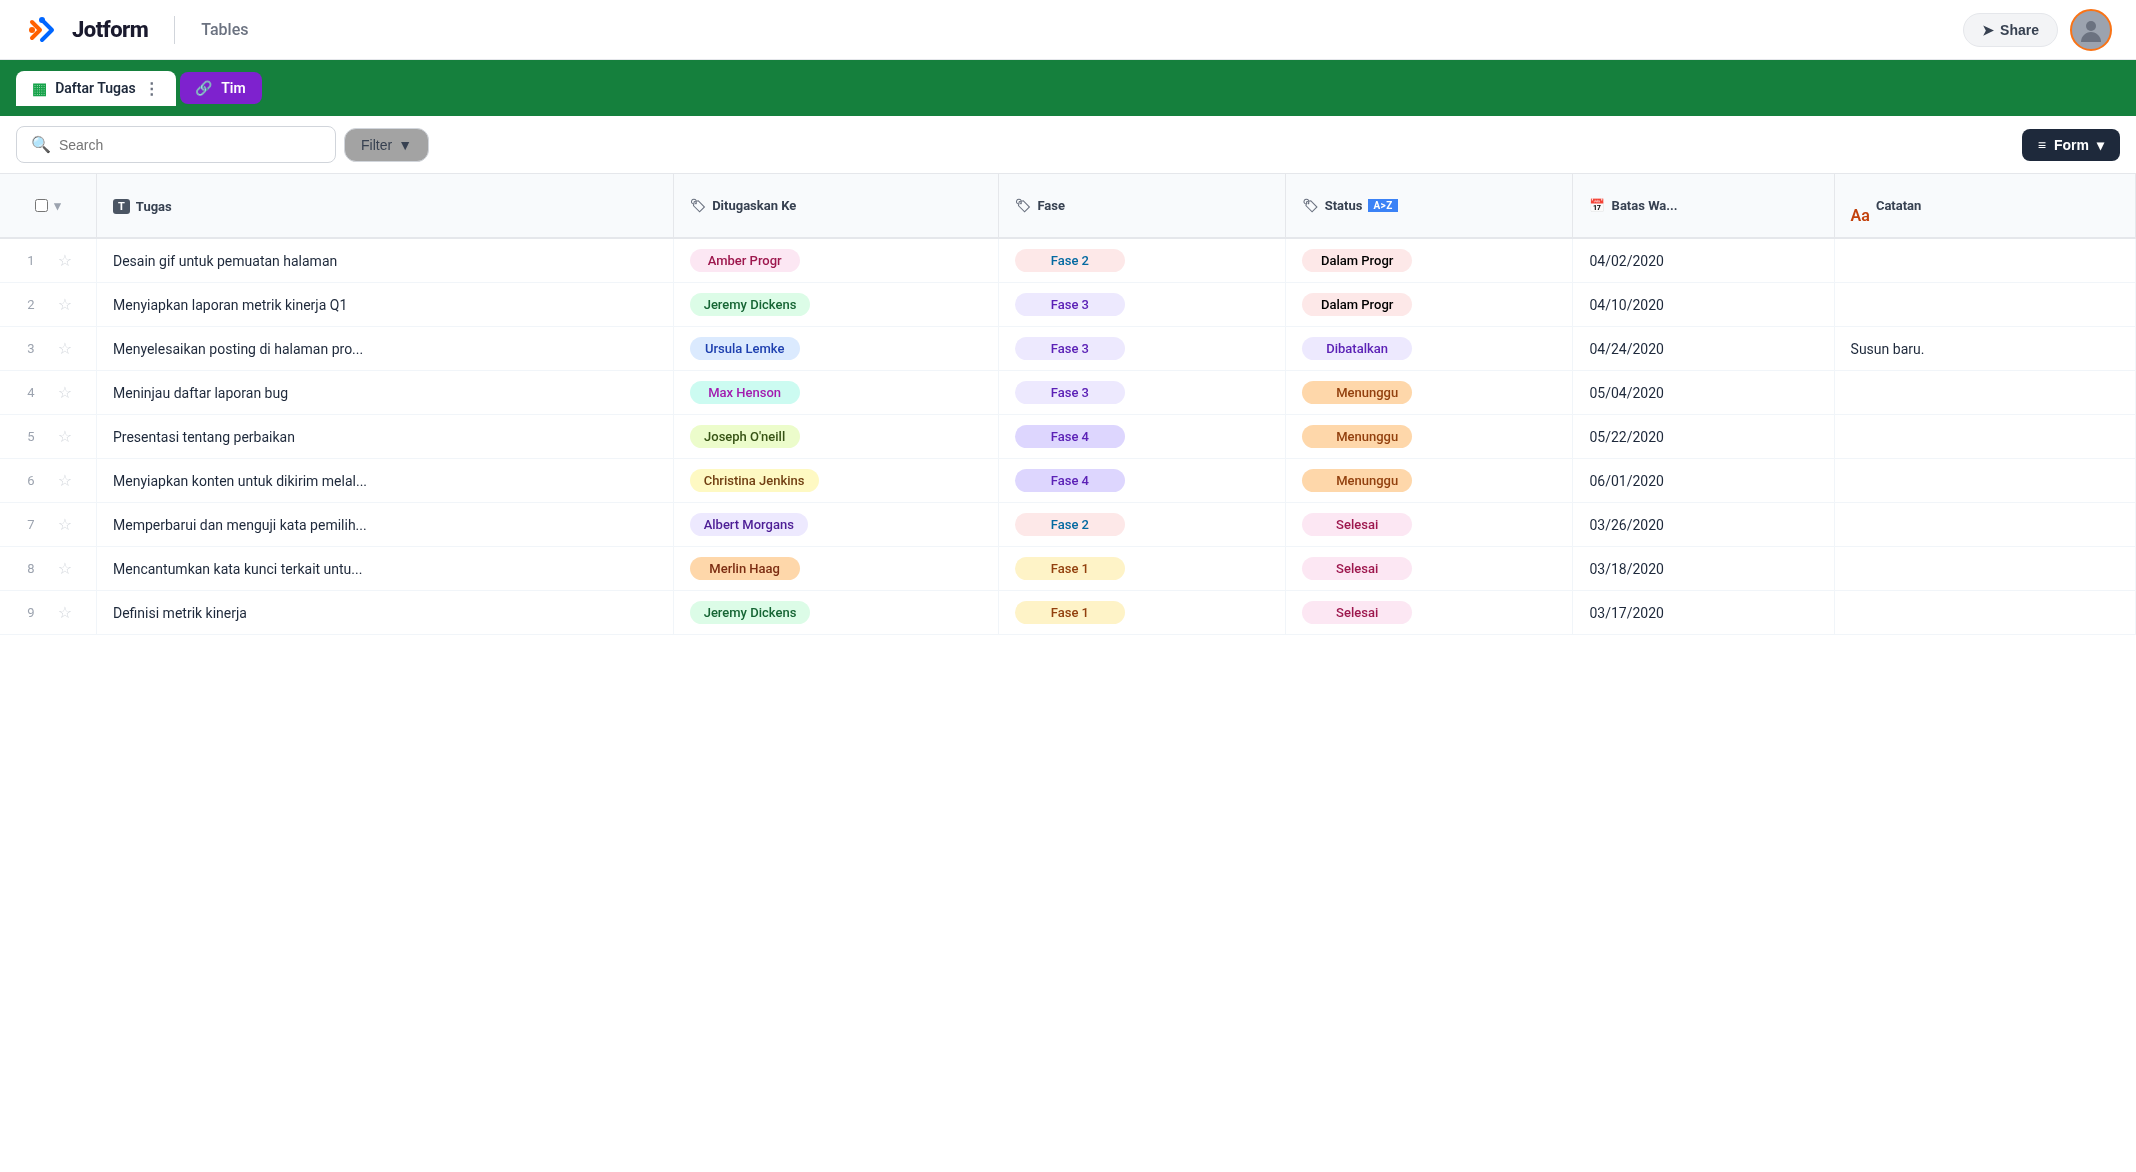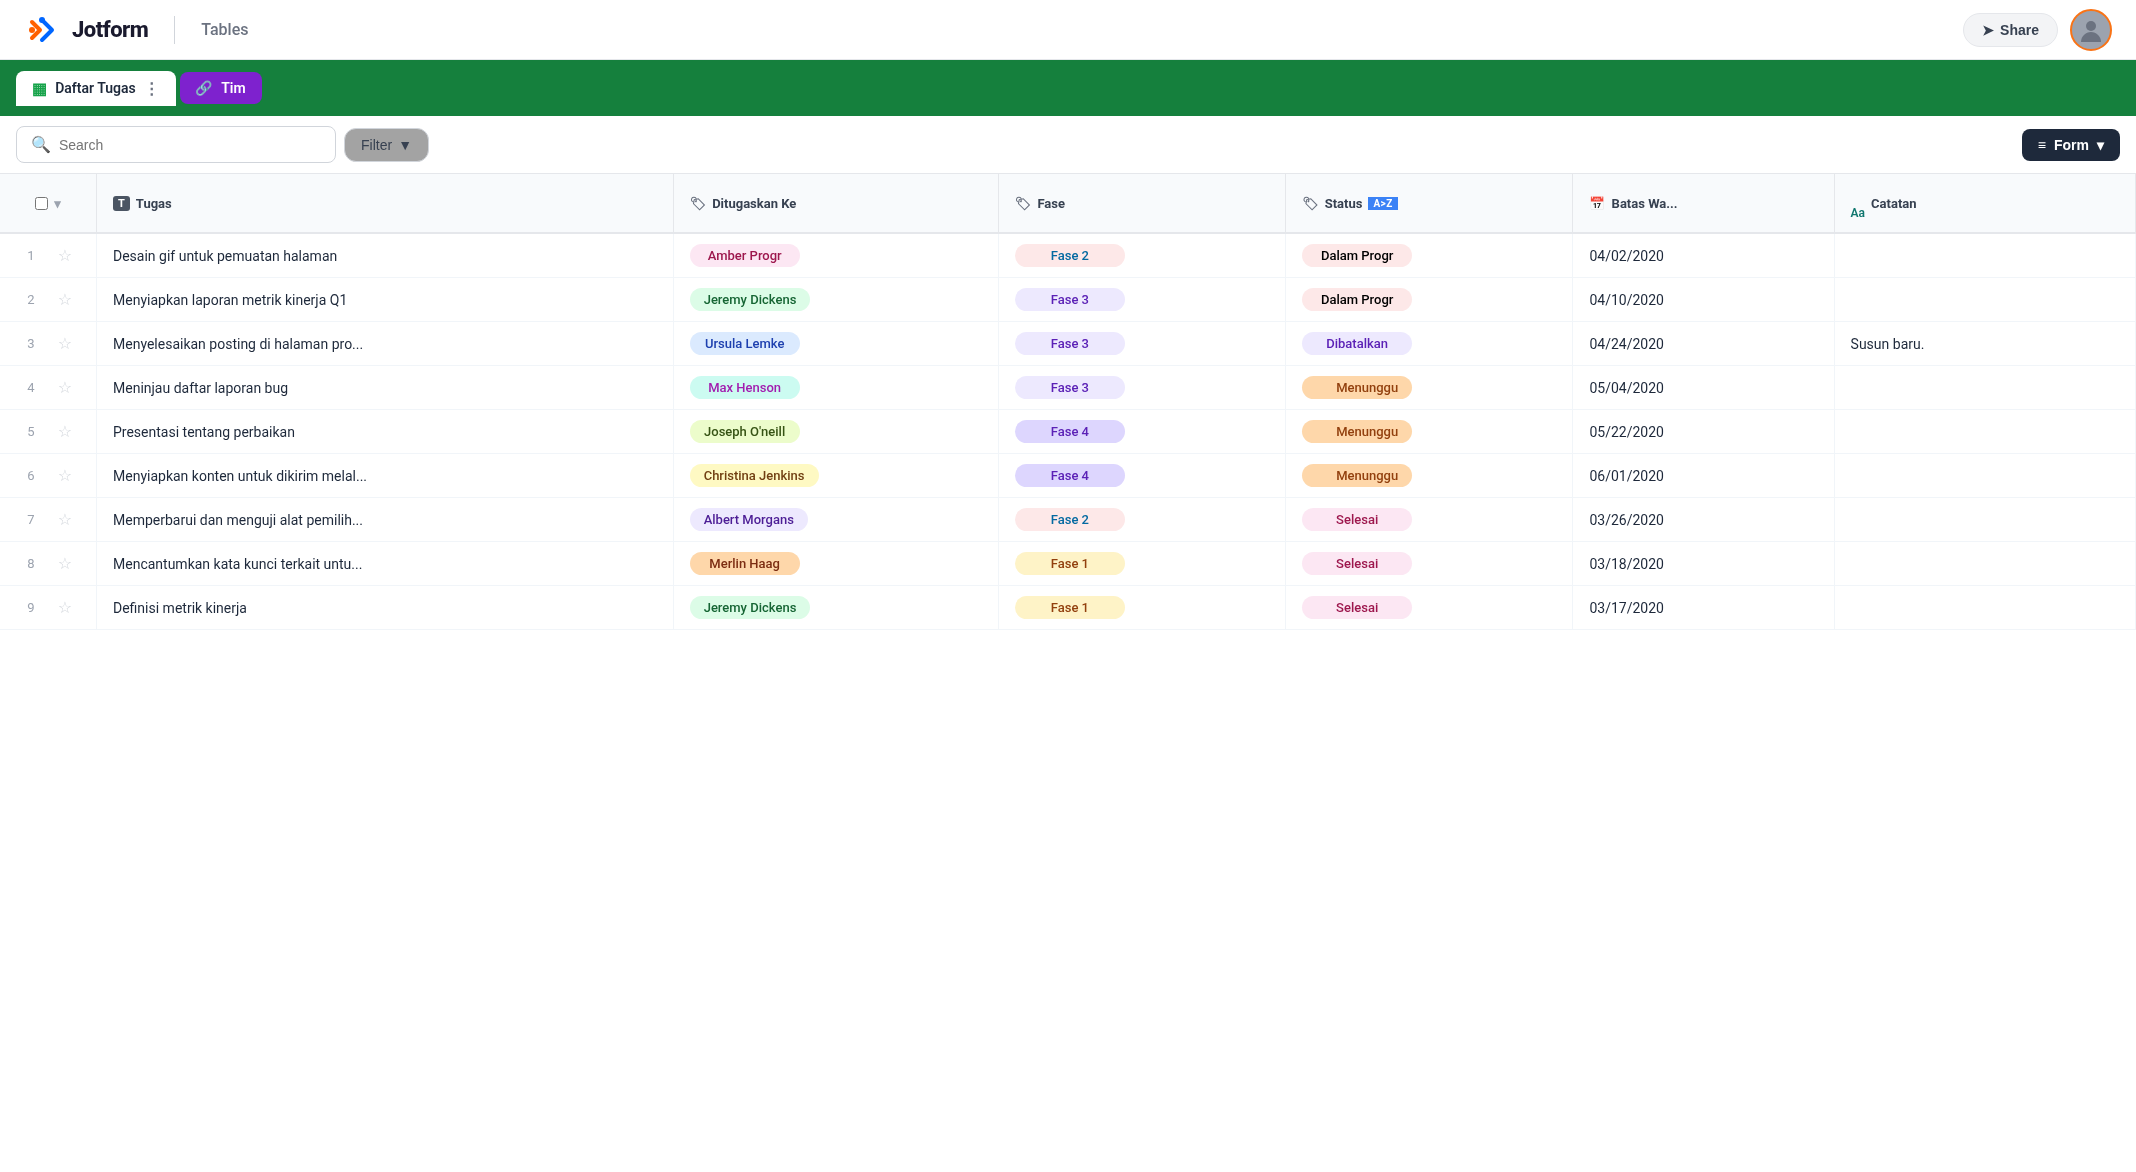--- a/index.html
+++ b/index.html
@@ -394,21 +394,21 @@
           </span>
         </th>
         <th class="col-batas">
           <span class="th-icon">
             <span style="color:#6b7280;">📅</span>
             <span>Batas Wa...</span>
           </span>
         </th>
         <th class="col-catatan">
           <span class="th-icon">
-            <span style="font-size:12px;font-weight:600;color:#0f766e;margin-top:20px;">Aa</span>
+            <span style="font-size:16px;font-weight:600;color:#c2410c;margin-top:20px;">Aa</span>
             <span>Catatan</span>
           </span>
         </th>
       </tr>
     </thead>
     <tbody id="table-body">
     <tr>
     <td>
       <div class="row-controls">
         <span class="row-num">1</span>
@@ -565,21 +565,21 @@
     </td>
   </tr>
         <tr>
     <td>
       <div class="row-controls">
         <span class="row-num">7</span>
         <span class="row-star">☆</span>
       </div>
     </td>
     <td>
-      <span>Memperbarui dan menguji alat pemilih...</span>
+      <span>Memperbarui dan menguji kata pemilih...</span>
     </td>
     <td>
       <span class="tag tag-purple">Albert Morgans</span>
     </td>
     <td>
       <span class="tag phase-2">Fase 2</span>
     </td>
     <td>
       <span class="tag status-done">Selesai</span>
     </td>

